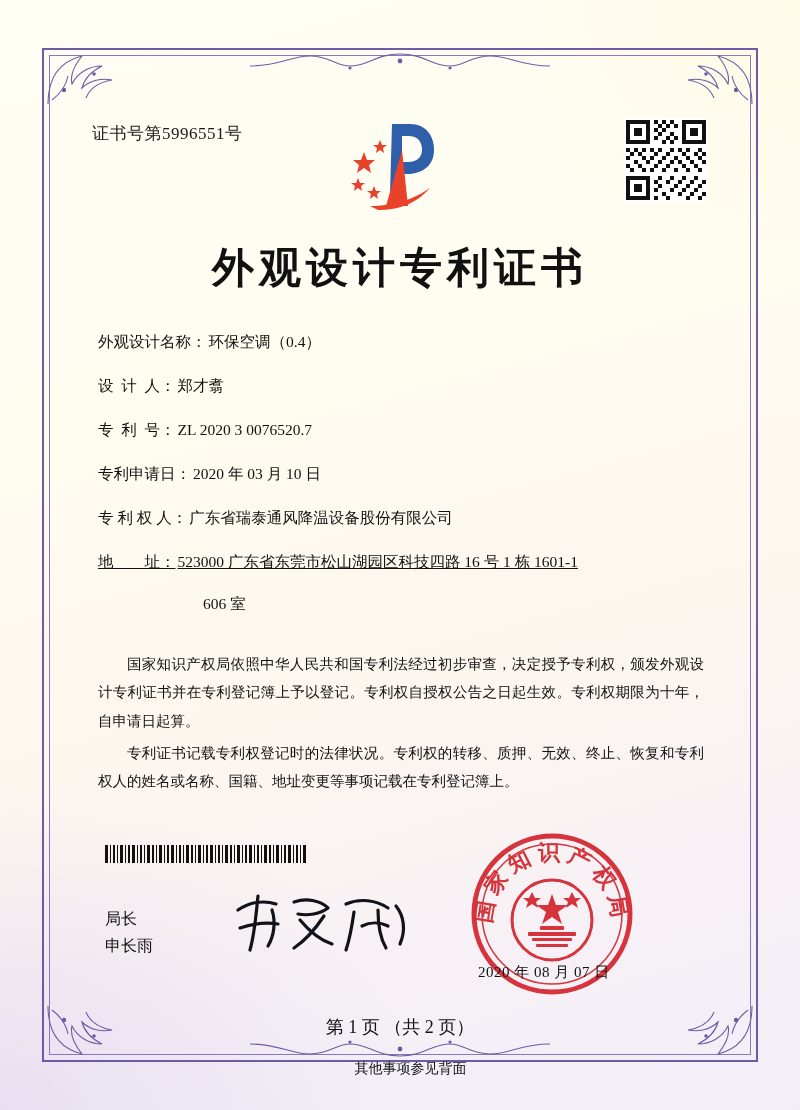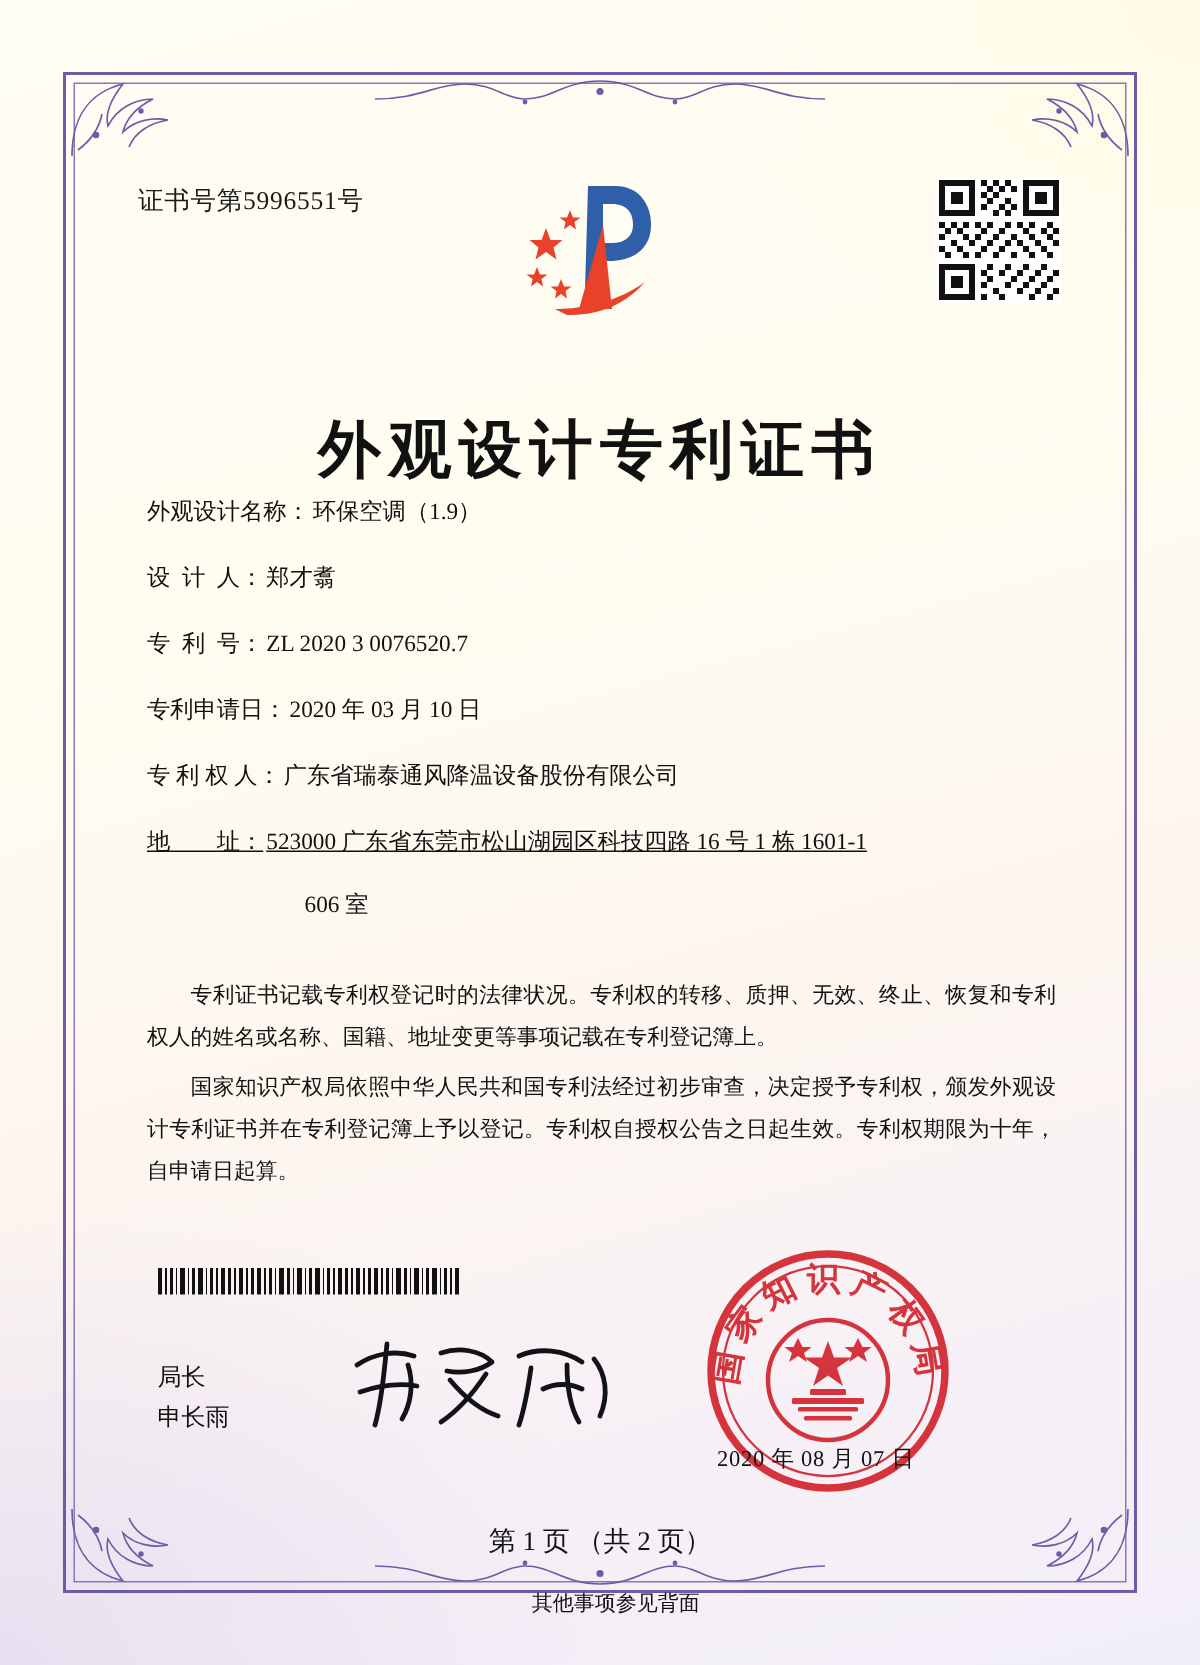--- a/index.html
+++ b/index.html
@@ -95,21 +95,20 @@
     position: absolute;
     left: 0;
     right: 0;
     top: 240px;
     text-align: center;
     font-size: 42px;
     font-weight: bold;
     letter-spacing: 5px;
     color: #111;
     font-family: "DejaVu Serif", "Liberation Serif", serif;
-    margin-top: 32px;
   }
 
   
   .fields {
     position: absolute;
     left: 98px;
     right: 92px;
     top: 330px;
     font-size: 15.5px;
     color: #111;
@@ -424,21 +423,21 @@
       </g>
     </svg>
   </div>
 
   <div class="doc-title">外观设计专利证书</div>
 
   <div class="fields">
 
     <div class="frow">
       <span class="flabel">外观设计名称：</span>
-      <span class="fvalue">环保空调（1.9）</span>
+      <span class="fvalue">环保空调（0.4）</span>
     </div>
 
     <div class="frow">
       <span class="flabel">设  计  人：</span>
       <span class="fvalue">郑才翥</span>
     </div>
 
     <div class="frow">
       <span class="flabel">专  利  号：</span>
       <span class="fvalue">ZL 2020 3 0076520.7</span>
@@ -457,22 +456,22 @@
     <div class="frow tight">
       <span class="flabel">地        址：</span>
       <span class="fvalue">523000  广东省东莞市松山湖园区科技四路 16 号 1 栋 1601-1</span>
     </div>
     <div class="addr-cont">606 室</div>
 
 
   </div>
 
   <div class="paras">
+    <p>国家知识产权局依照中华人民共和国专利法经过初步审查，决定授予专利权，颁发外观设计专利证书并在专利登记簿上予以登记。专利权自授权公告之日起生效。专利权期限为十年，自申请日起算。</p>
     <p>专利证书记载专利权登记时的法律状况。专利权的转移、质押、无效、终止、恢复和专利权人的姓名或名称、国籍、地址变更等事项记载在专利登记簿上。</p>
-    <p>国家知识产权局依照中华人民共和国专利法经过初步审查，决定授予专利权，颁发外观设计专利证书并在专利登记簿上予以登记。专利权自授权公告之日起生效。专利权期限为十年，自申请日起算。</p>
   </div>
 
   <div class="barcode">
     <svg viewBox="0 0 205 18" shape-rendering="crispEdges">
       <g fill="#111">
         <rect x="0" y="0" width="3" height="18"></rect>
           <rect x="5" y="0" width="1" height="18"></rect>
         <rect x="8" y="0" width="2" height="18"></rect>
           <rect x="12" y="0" width="1" height="18"></rect>
         <rect x="15" y="0" width="3" height="18"></rect>

